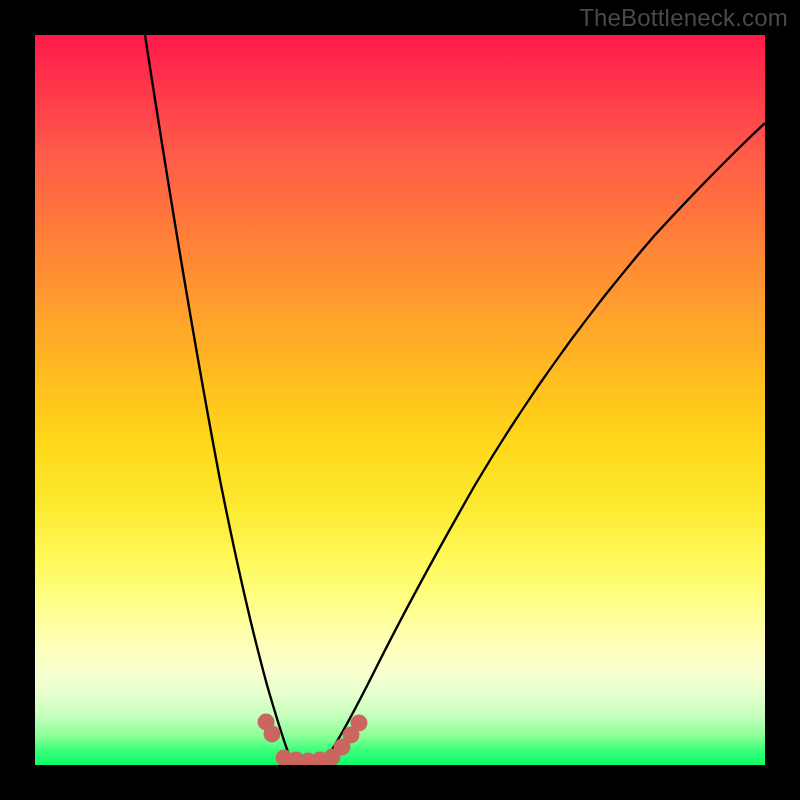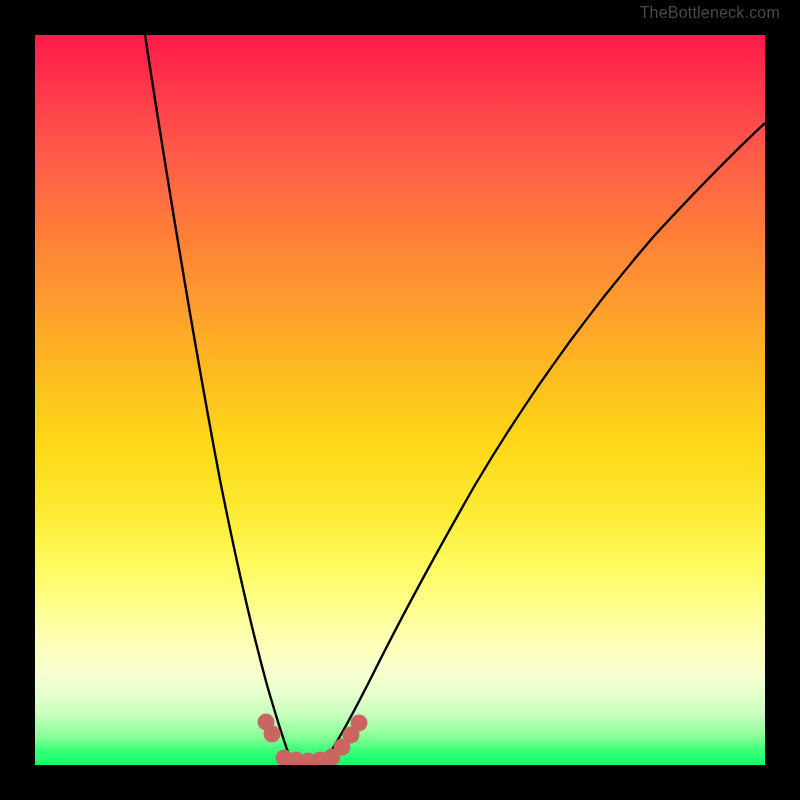--- a/index.html
+++ b/index.html
@@ -42,23 +42,23 @@
       #e8ffce 90%,
       #c8ffbe 93%,
       #8cff9a 96%,
       #3cff79 98%,
       #0dff6a 100%
     );
   }
   .watermark {
     position: absolute;
     top: 4px;
-    right: 20px;
+    right: 12px;
     color: #4a4a4a;
-    font-size: 16px;
+    font-size: 24px;
     font-weight: 400;
     letter-spacing: 0.2px;
   }
   svg.curves {
     position: absolute;
     top: 0;
     left: 0;
   }
 </style>
 </head>

